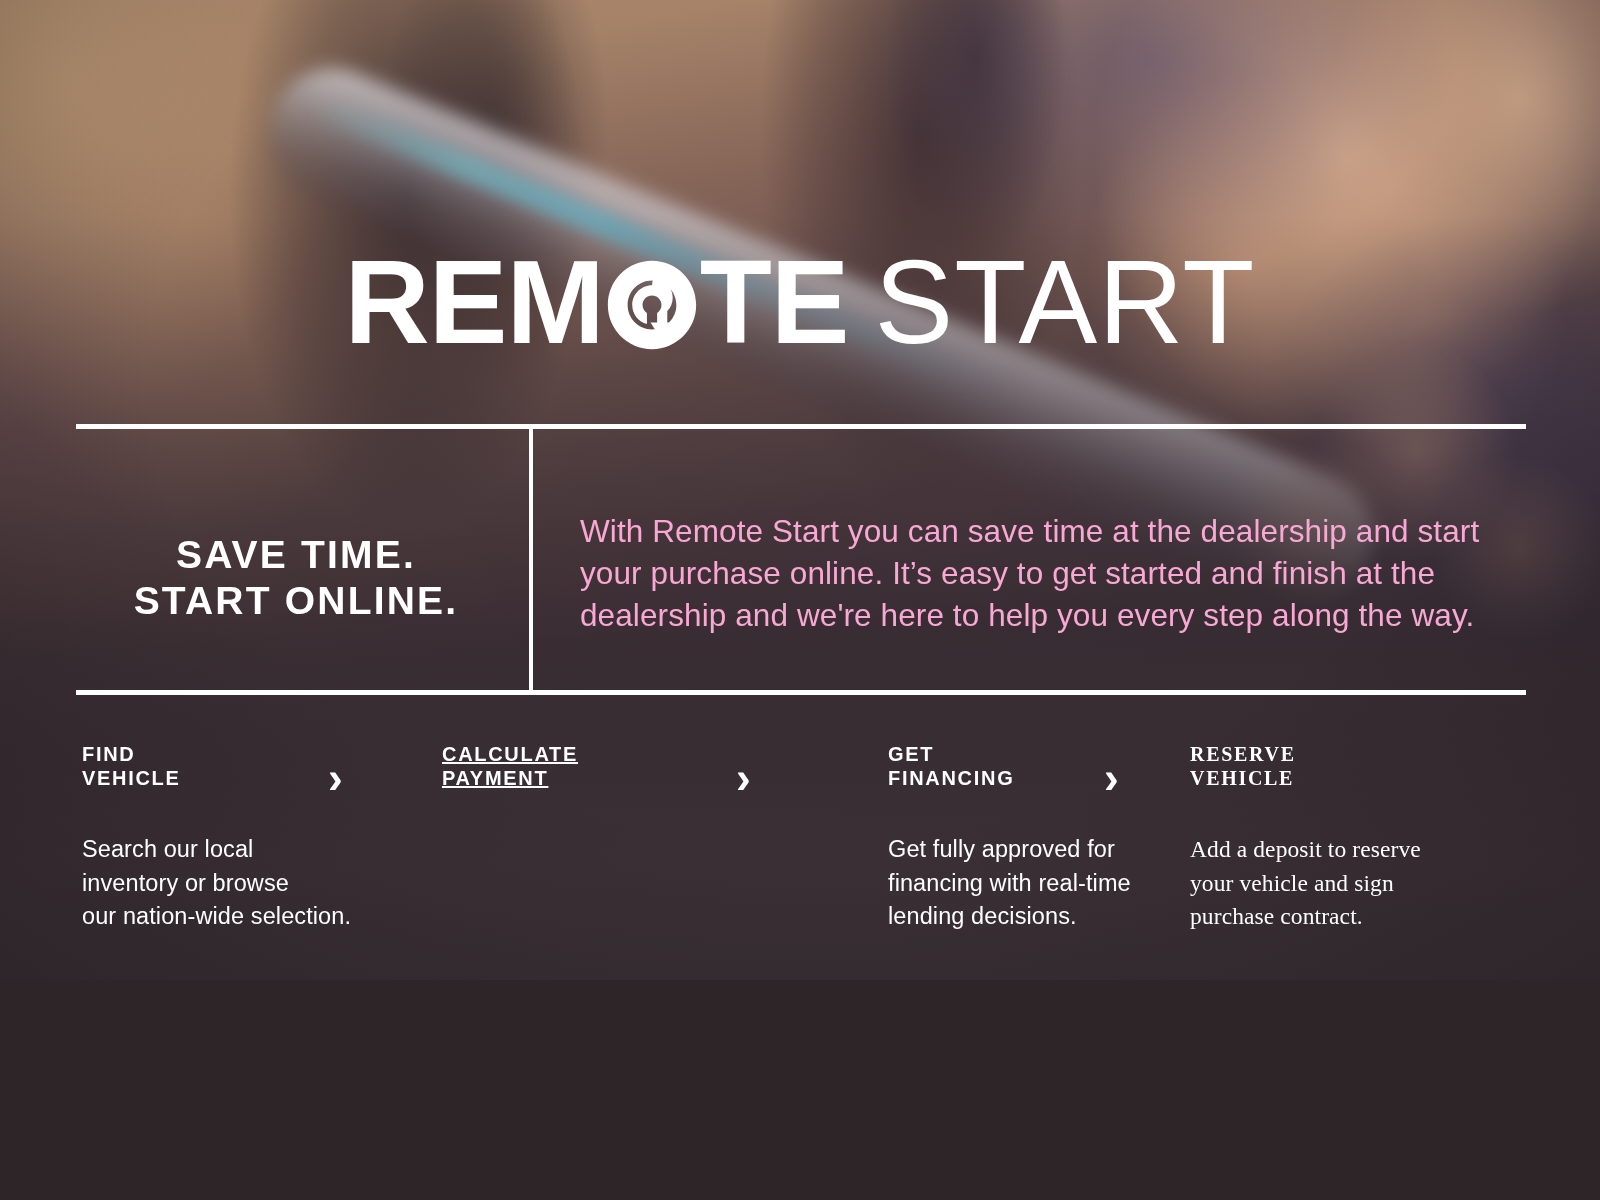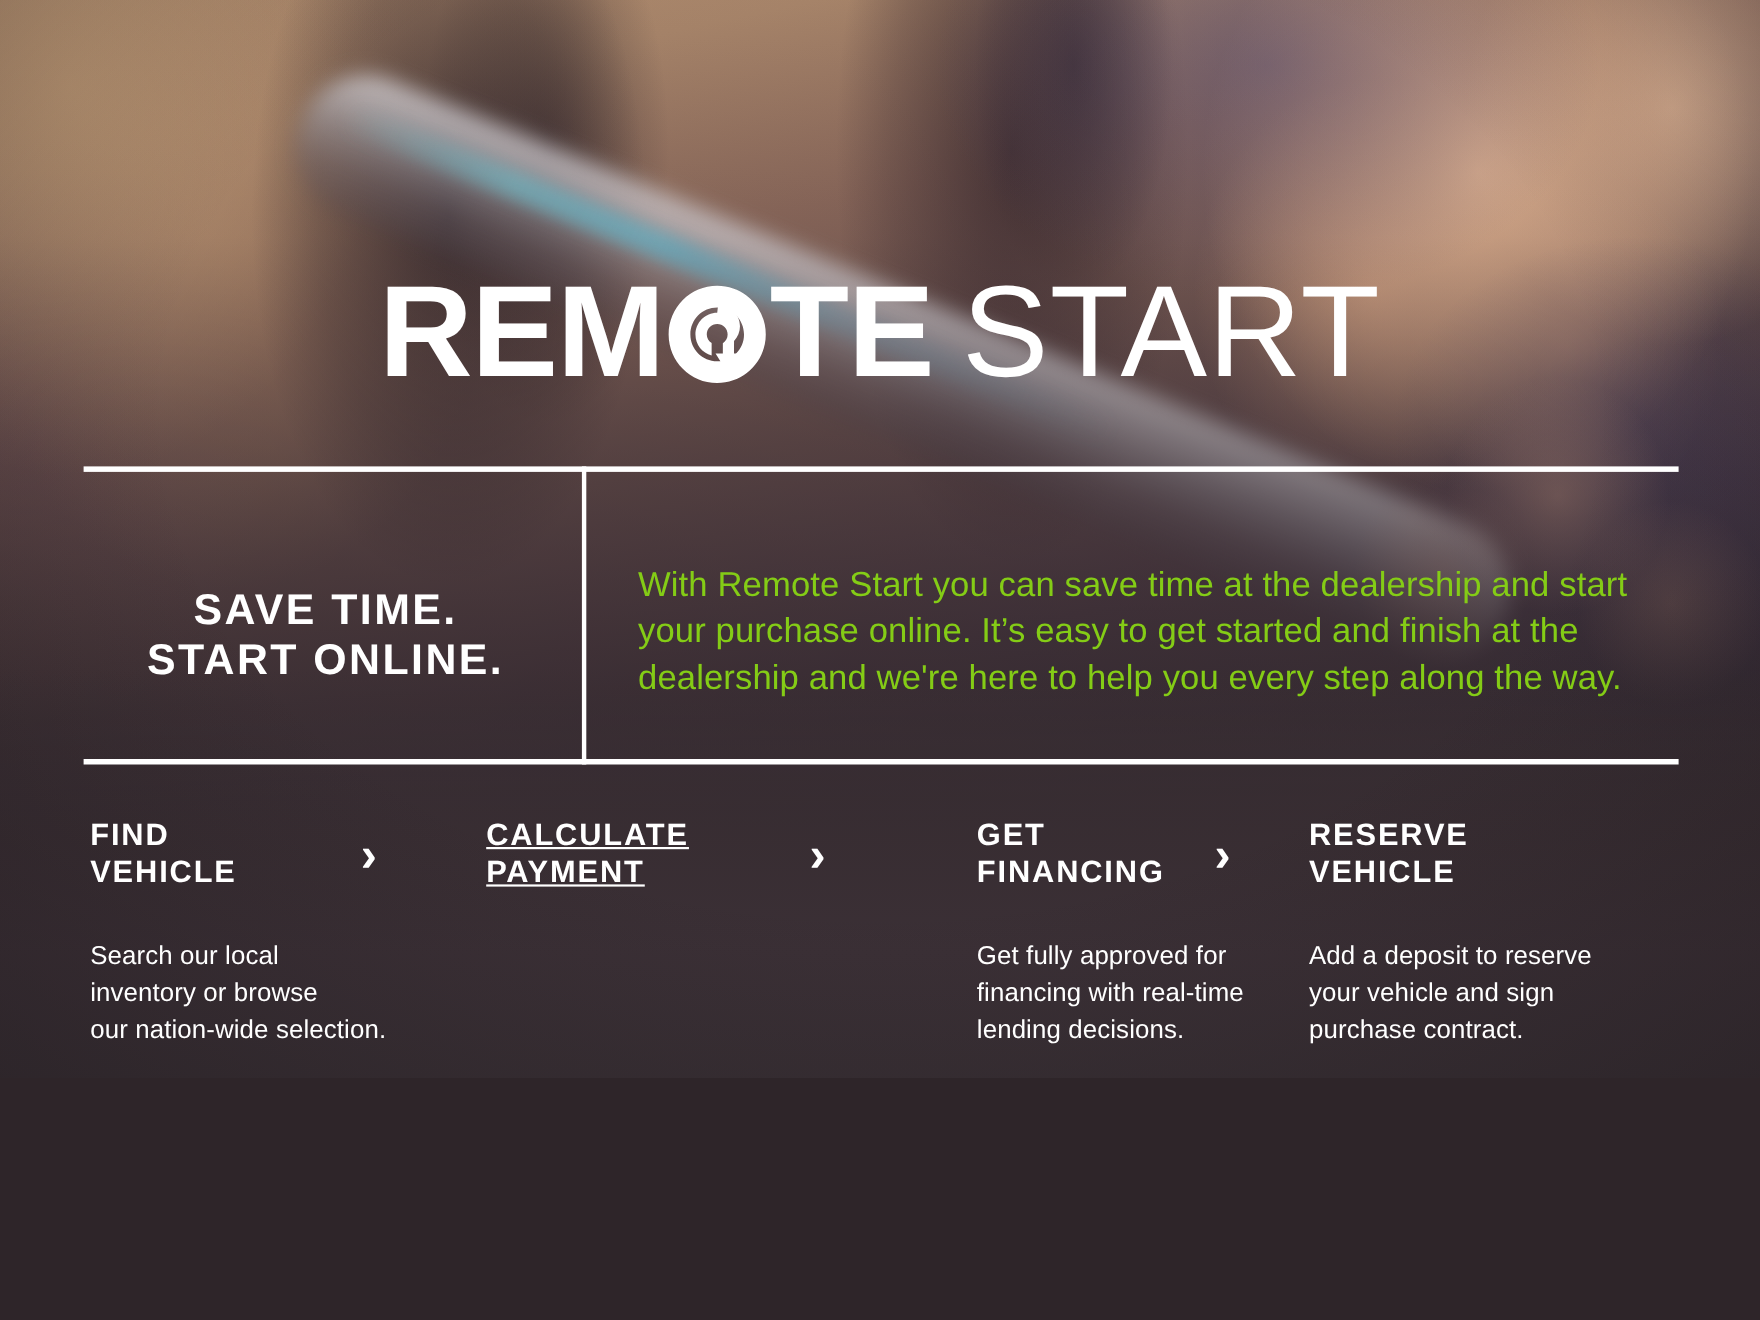--- a/index.html
+++ b/index.html
@@ -233,56 +233,56 @@
   
   #intro {
     position: absolute;
     left: 580px;
     top: 478px;
     width: 900px;
     font-weight: 400;
     font-size: 31.5px;
     line-height: 1.34;
     letter-spacing: 0.1px;
-    color: #84cc16;
+    color: #f9a8d4;
   }
 
   
   #steps {
     position: absolute;
     left: 76px;
     top: 742px;
     width: 1455px;
     height: 210px;
   }
   .step {
     position: absolute;
     top: 0;
     width: 300px;
   }
   .step-title {
     font-weight: 700;
-    font-size: 28px;
+    font-size: 20px;
     line-height: 1.22;
     letter-spacing: 1.7px;
     text-transform: uppercase;
     white-space: pre-line;
   }
   .step-desc {
     margin-top: 42px;
     font-weight: 400;
     font-size: 23.5px;
     line-height: 1.44;
     letter-spacing: 0.1px;
     white-space: pre-line;
   }
   #step-0 { left: 6px; }
   #step-1 { left: 366px; text-decoration: underline; }
   #step-2 { left: 772px; margin-left: 40px; }
-  #step-3 { left: 1114px; width: 330px; }
+  #step-3 { left: 1114px; width: 330px; font-family: Liberation Serif, serif; }
 
   .chev {
     position: absolute;
     top: 14px;
     font-size: 44px;
     font-weight: 700;
     line-height: 1;
     color: #ffffff;
   }
   #chev-0 { left: 252px; }

